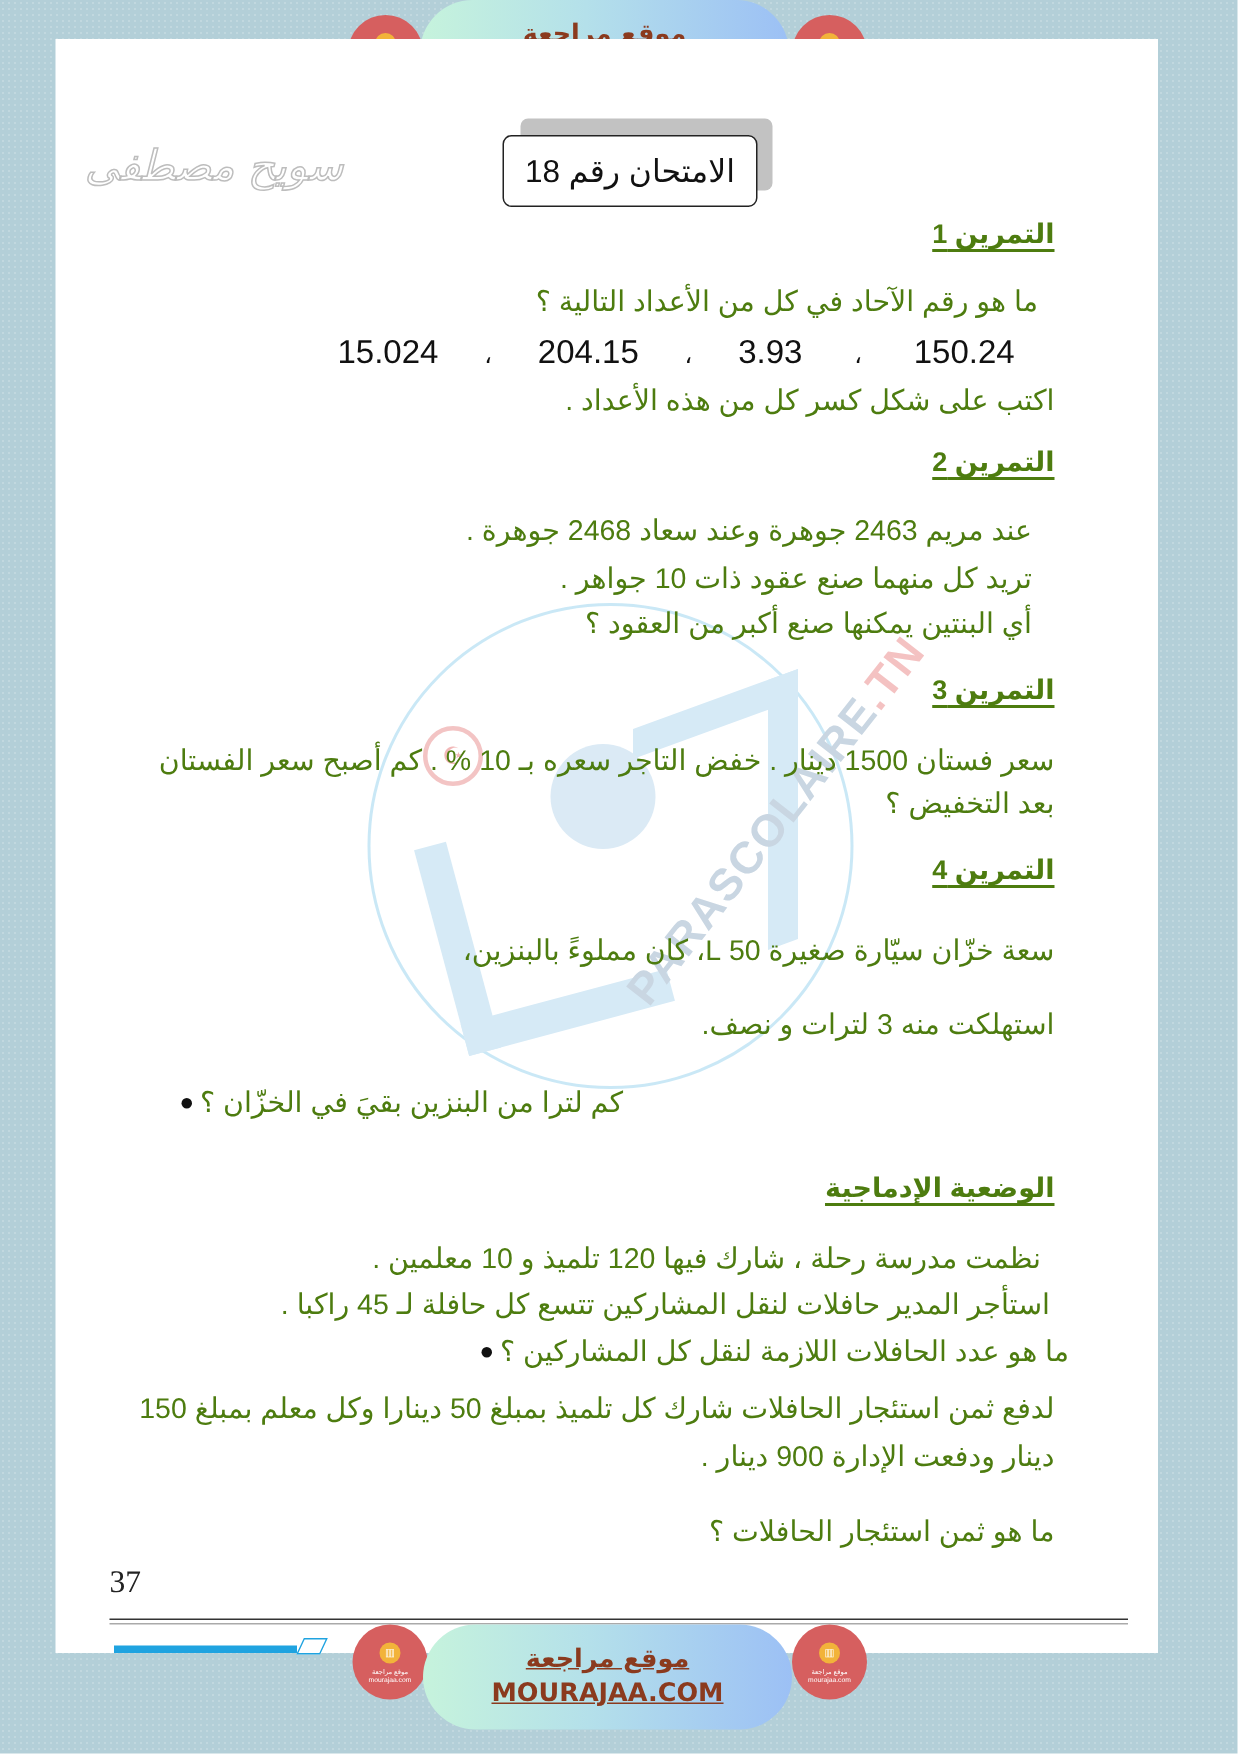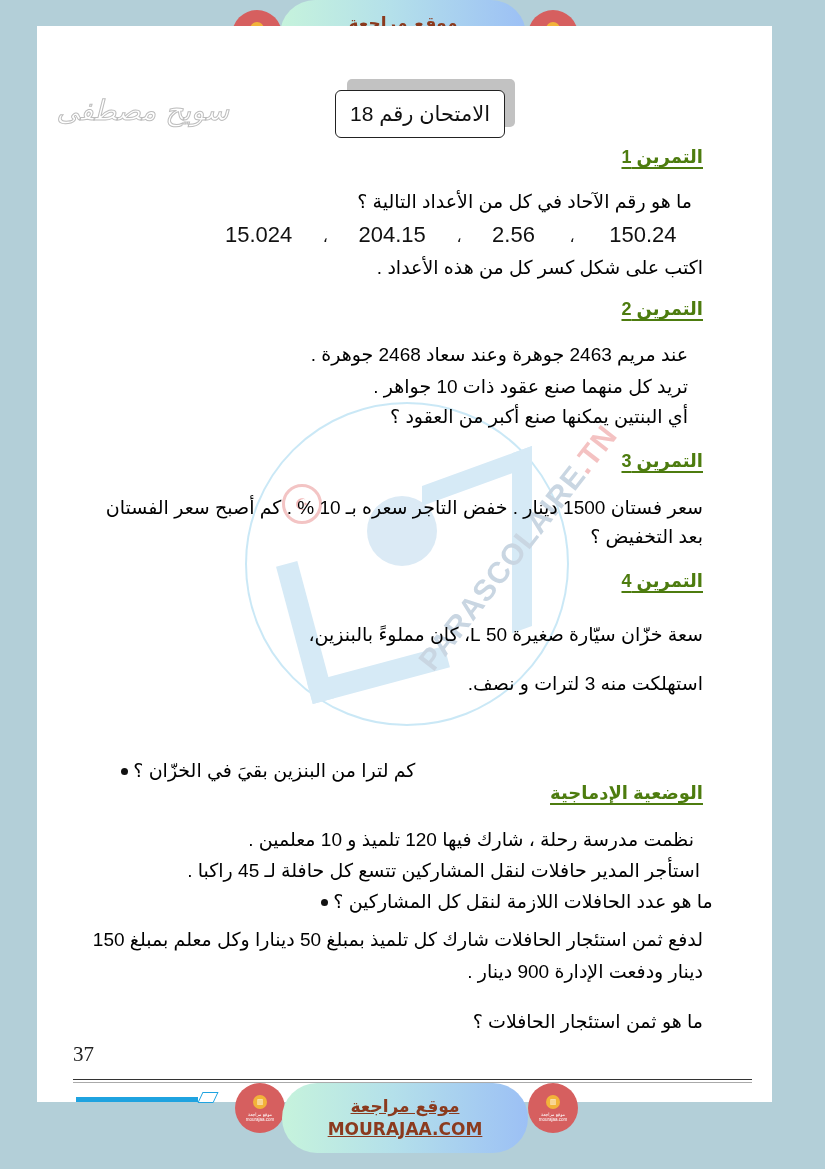--- a/index.html
+++ b/index.html
@@ -28,21 +28,21 @@
       position: absolute; left: 298px; top: 64px; width: 168px; height: 46px;
       background: #fff; border: 1.5px solid #222; border-radius: 6px;
       display: flex; align-items: center; justify-content: center;
       font-size: 21px; direction: rtl; color: #111;
     }
     .heading {
       position: absolute; right: 69px; font-size: 18px; font-weight: bold;
       text-decoration: underline; text-underline-offset: 4px; text-decoration-thickness: 2px;
       direction: rtl; color: #4d7c0f; white-space: nowrap;
     }
-    .line { position: absolute; font-size: 19px; direction: rtl; white-space: nowrap; color: #000000; }
+    .line { position: absolute; font-size: 19px; direction: rtl; white-space: nowrap; color: #4d7c0f; }
     .nums { position: absolute; font-size: 22px; color: #111; white-space: nowrap; }
     .nums span { display: inline-block; text-align: right; }
     .bullet::before {
       content: ""; display: inline-block; width: 7px; height: 7px; border-radius: 50%;
       background: #111; margin-left: 22px; vertical-align: middle;
     }
     .page-number {
       position: absolute; left: 36px; top: 1016px; font-family: "Liberation Serif", serif;
       font-size: 21px; color: #222;
     }
@@ -144,39 +144,39 @@
   <div class="title-shadow"></div>
   <div class="title-box">الامتحان رقم 18</div>
 
   <div class="heading" style="top:120px;">التمرين 1</div>
   <div class="line" style="right:80px; top:164px;">ما هو رقم الآحاد في كل من الأعداد التالية ؟</div>
   <div class="nums" style="left:188px; top:196px;">
     <span>15.024</span>
     <span style="width:54px; text-align:center; font-size:16px;">،</span>
     <span>204.15</span>
     <span style="width:54px; text-align:center; font-size:16px;">،</span>
-    <span>2.56</span>
+    <span>3.93</span>
     <span style="width:62px; text-align:center; font-size:16px;">،</span>
     <span>150.24</span>
   </div>
   <div class="line" style="right:69px; top:230px;">اكتب على شكل كسر كل من هذه الأعداد .</div>
 
   <div class="heading" style="top:272px;">التمرين 2</div>
   <div class="line" style="right:84px; top:317px;">عند مريم 2463 جوهرة وعند سعاد 2468 جوهرة .</div>
   <div class="line" style="right:84px; top:349px;">تريد كل منهما صنع عقود ذات 10 جواهر .</div>
   <div class="line" style="right:84px; top:379px;">أي البنتين يمكنها صنع أكبر من العقود ؟</div>
 
   <div class="heading" style="top:424px;">التمرين 3</div>
   <div class="line" style="right:69px; top:470px;">سعر فستان 1500 دينار . خفض التاجر سعره بـ 10 % . كم أصبح سعر الفستان</div>
   <div class="line" style="right:69px; top:499px;">بعد التخفيض ؟</div>
 
   <div class="heading" style="top:544px;">التمرين 4</div>
   <div class="line" style="right:69px; top:597px;">سعة خزّان سيّارة صغيرة 50 L، كان مملوءً بالبنزين،</div>
   <div class="line" style="right:69px; top:646px;">استهلكت منه 3 لترات و نصف.</div>
-  <div class="line bullet" style="left:62px; top:698px; direction:ltr;margin-top:35px;">
+  <div class="line bullet" style="left:62px; top:698px; direction:ltr;">
     <span style="direction:rtl; unicode-bidi:embed;">كم لترا من البنزين بقيَ في الخزّان ؟</span>
   </div>
 
   <div class="heading" style="top:756px;">الوضعية الإدماجية</div>
   <div class="line" style="right:78px; top:802px;">نظمت مدرسة رحلة ، شارك فيها 120 تلميذ و 10 معلمين .</div>
   <div class="line" style="right:72px; top:833px;">استأجر المدير حافلات لنقل المشاركين تتسع كل حافلة لـ 45 راكبا .</div>
   <div class="line bullet" style="left:262px; top:864px; direction:ltr;">
     <span style="direction:rtl; unicode-bidi:embed;text-align:right;">ما هو عدد الحافلات اللازمة لنقل كل المشاركين ؟</span>
   </div>
   <div class="line" style="right:69px; top:902px;">لدفع ثمن استئجار الحافلات شارك كل تلميذ بمبلغ 50 دينارا وكل معلم بمبلغ 150</div>

